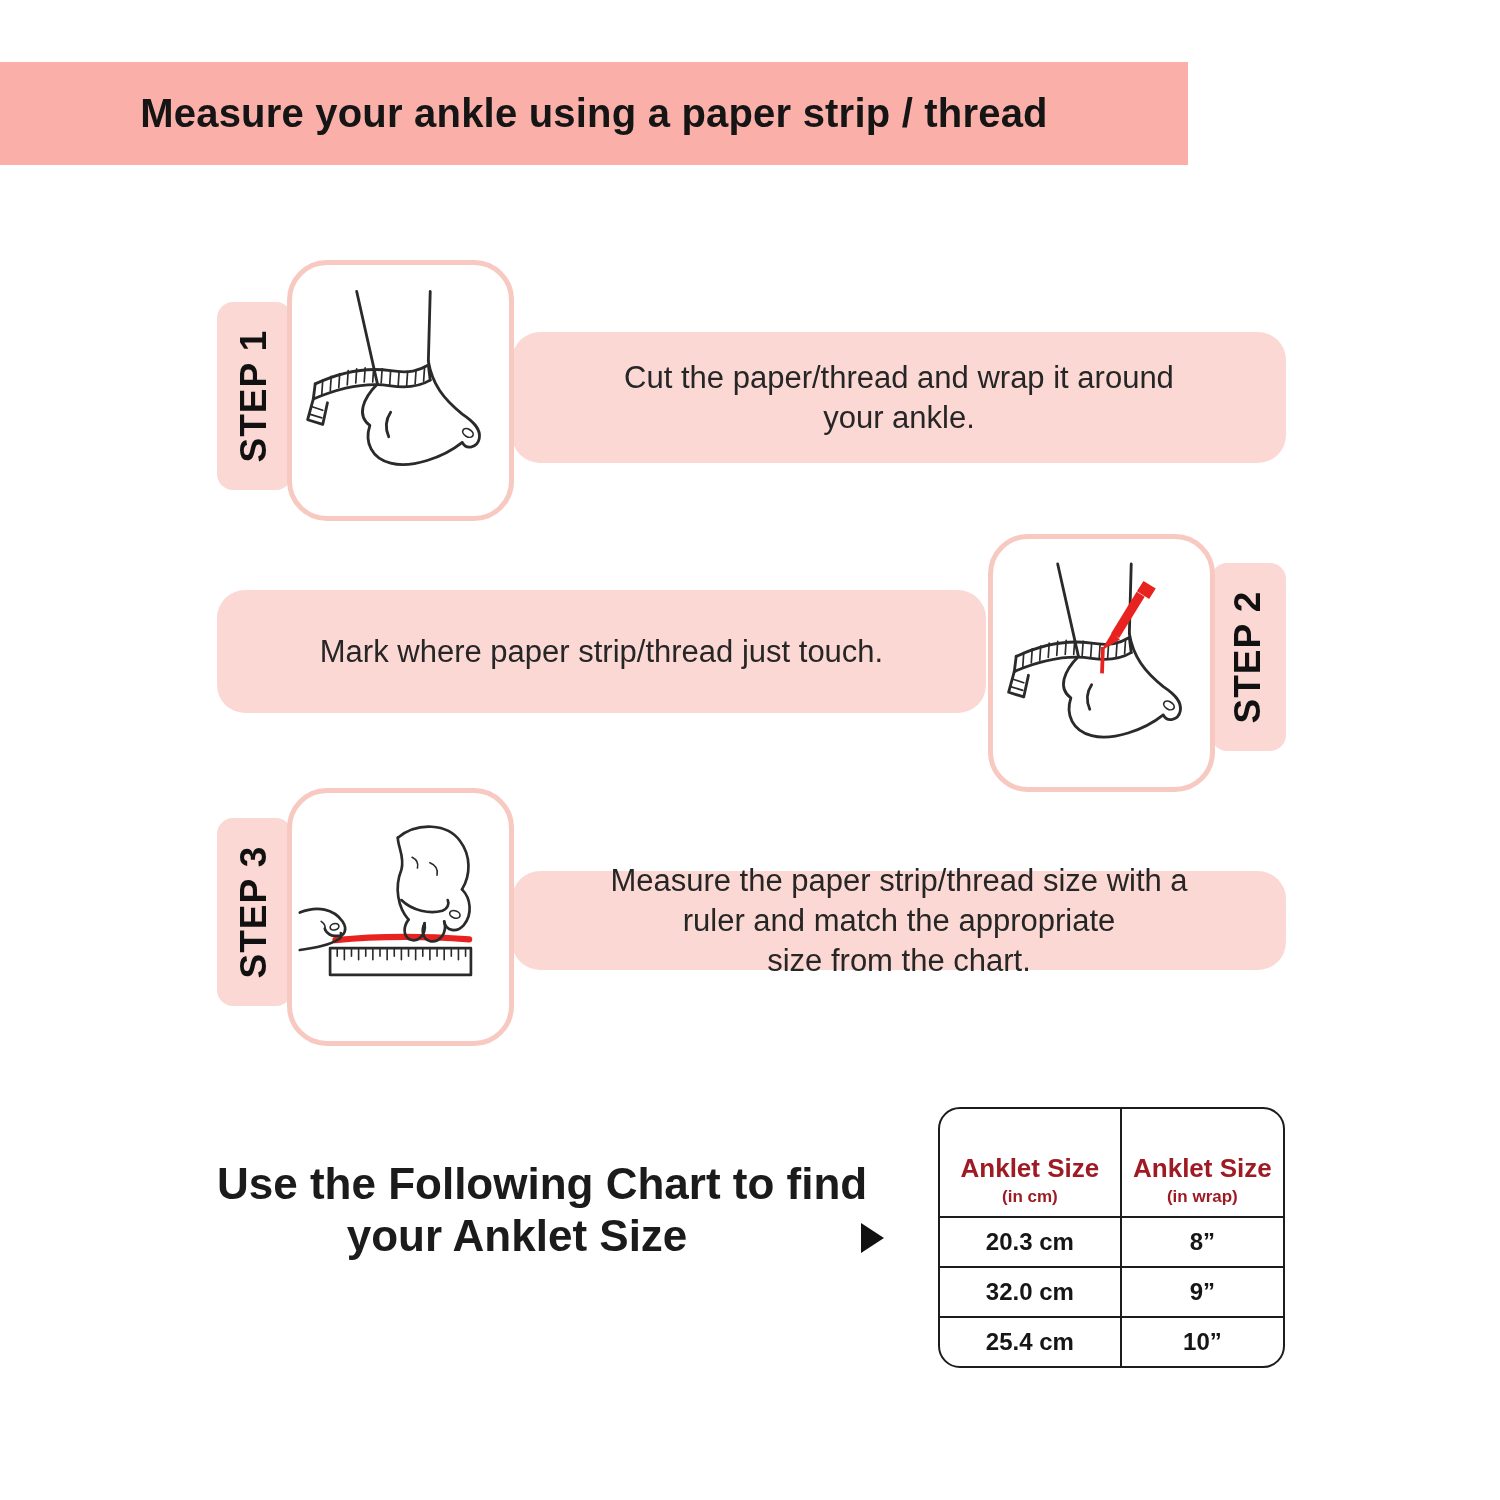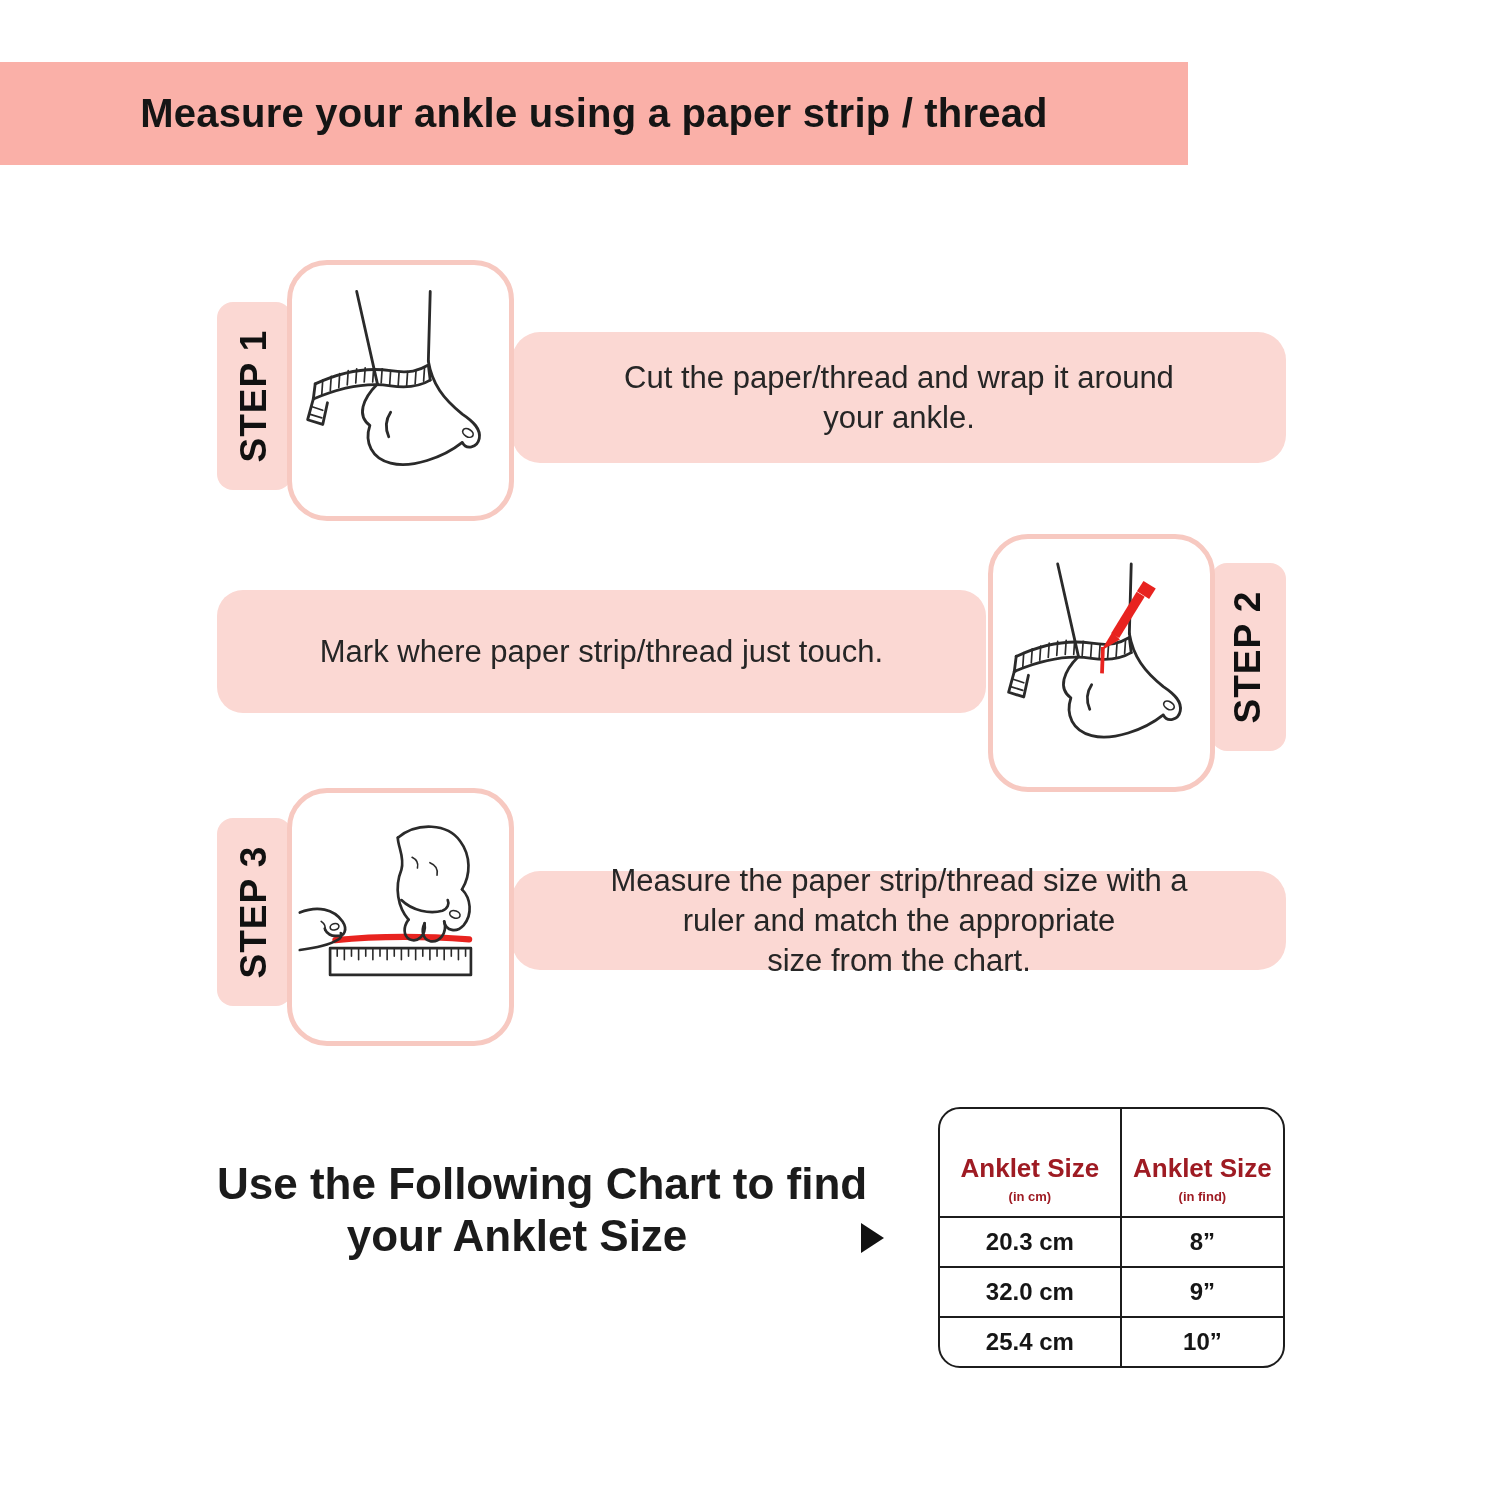--- a/index.html
+++ b/index.html
@@ -23,39 +23,39 @@
   .card{position:absolute;background:#ffffff;border:5px solid #f7c9c1;border-radius:40px;
     z-index:2;display:flex;align-items:center;justify-content:center;}
   .card1{left:287px;top:260px;width:217px;height:251px;}
   .card2{left:988px;top:534px;width:217px;height:248px;}
   .card3{left:287px;top:788px;width:217px;height:248px;}
   
   .txtbox{position:absolute;background:#fbd8d3;border-radius:28px;display:flex;
     flex-direction:column;align-items:center;justify-content:center;z-index:0;}
   .txtbox .ln{font-size:31px;line-height:40px;color:#262626;text-align:center;white-space:nowrap;}
   .box1{left:512px;top:332px;width:774px;height:131px;}
-  .box2{left:217px;top:590px;width:769px;height:123px;border-radius:26px;}
+  .box2{left:217px;top:590px;width:769px;height:123px;}
   .box3{left:512px;top:871px;width:774px;height:99px;}
   .ln:empty{display:none;}
   
   .prompt{position:absolute;left:217px;top:1158px;width:600px;text-align:center;}
   .prompt .pln{font-size:44px;line-height:52px;font-weight:600;color:#1b1b1b;white-space:nowrap;}
   
   .arrow{position:absolute;left:861px;top:1223px;width:0;height:0;
     border-top:15px solid transparent;border-bottom:15px solid transparent;
     border-left:23px solid #111;}
   
   .chart{position:absolute;left:938px;top:1107px;width:343px;height:257px;
     border:2px solid #1c1c1c;border-radius:22px;overflow:hidden;background:#fff;
     display:grid;grid-template-columns:53% 47%;grid-template-rows:107px 1fr 1fr 1fr;}
   .cell{display:flex;flex-direction:column;align-items:center;justify-content:center;}
   .cell.c1{border-right:2px solid #1c1c1c;}
   .cell.data{border-top:2px solid #1c1c1c;font-size:24px;font-weight:700;color:#161616;}
   .hcell .t{font-size:26px;font-weight:700;color:#9e1b23;line-height:30px;margin-top:35px;}
-  .hcell .s{font-size:13px;font-weight:700;color:#9e1b23;line-height:22px;margin-top:3px;}
+  .hcell .s{font-size:17px;font-weight:700;color:#9e1b23;line-height:22px;margin-top:3px;}
   
   .ink{stroke:#2a2a2a;fill:none;stroke-width:3;stroke-linecap:round;stroke-linejoin:round;}
   .ink.thin{stroke-width:1.8;}
   .red-stroke{stroke:#e8231f;fill:none;}
   .red-fill{fill:#e8231f;stroke:none;}
 </style>
 </head>
 <body>
 
 <div class="canvas">
@@ -147,21 +147,21 @@
   </div>
   <div class="arrow"></div>
 
   <div class="chart">
     <div class="cell c1 hcell">
       <div class="t">Anklet Size</div>
       <div class="s">(in cm)</div>
     </div>
     <div class="cell hcell">
       <div class="t">Anklet Size</div>
-      <div class="s">(in find)</div>
+      <div class="s">(in wrap)</div>
     </div>
     <div class="cell c1 data">20.3 cm</div>
     <div class="cell data">8”</div>
     <div class="cell c1 data">32.0 cm</div>
     <div class="cell data">9”</div>
     <div class="cell c1 data">25.4 cm</div>
     <div class="cell data">10”</div>
   </div>
 
 </div>

